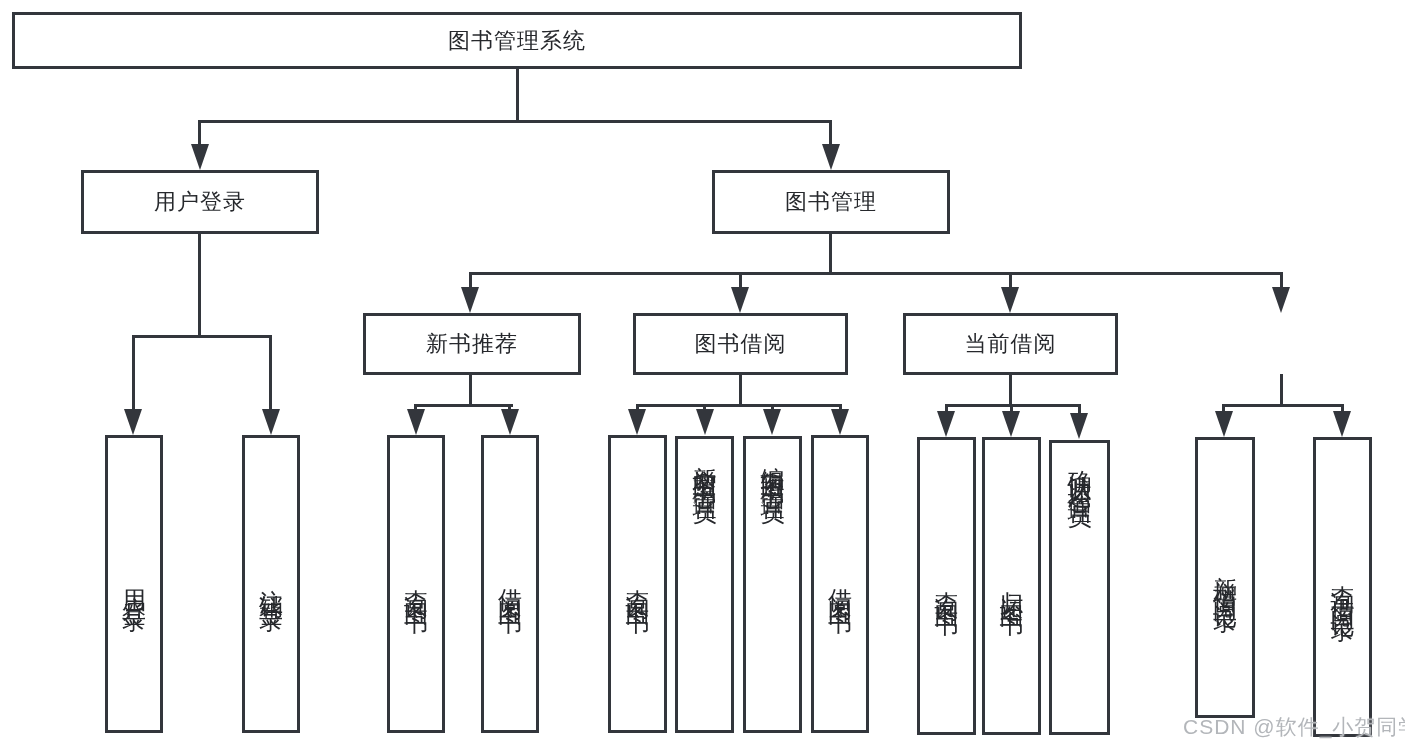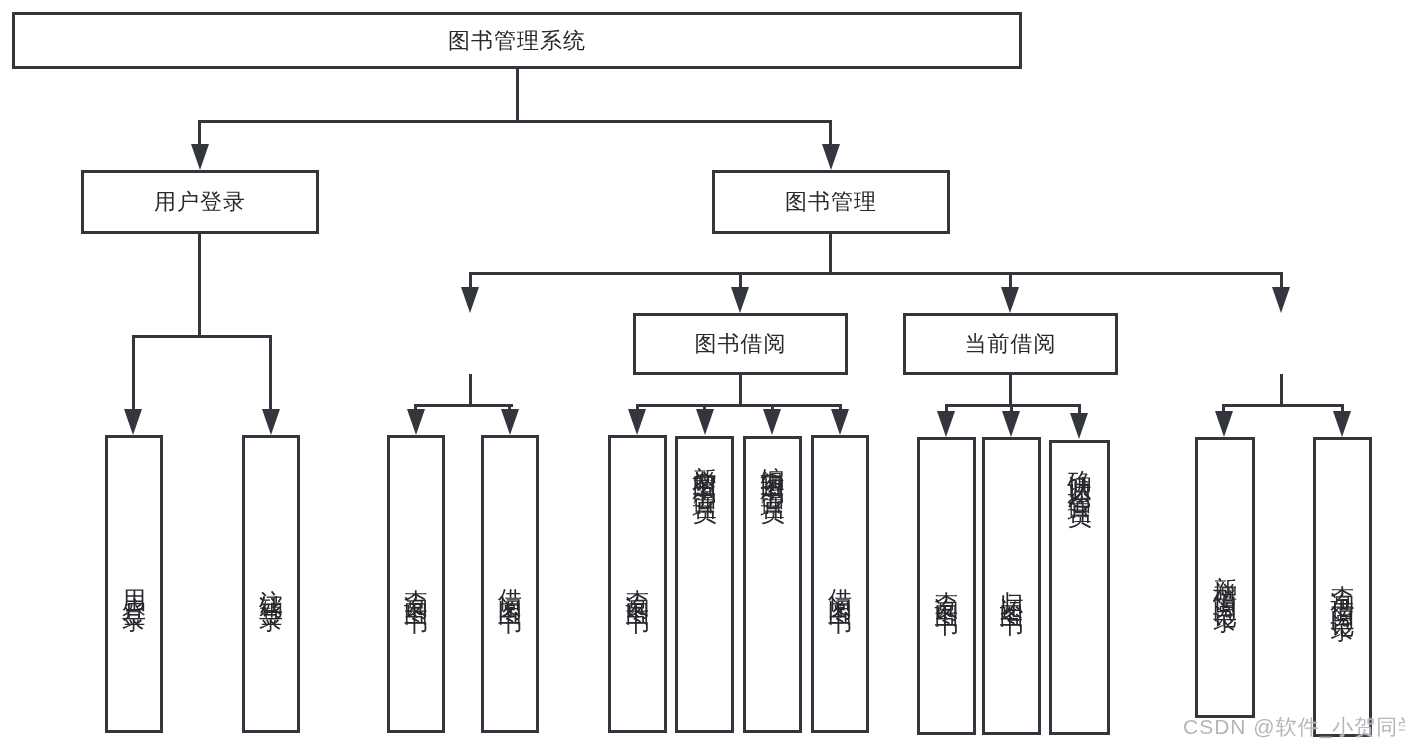--- a/index.html
+++ b/index.html
@@ -93,20 +93,21 @@
   <div class="hline" style="left:469px; top:272px; width:814px;"></div>
   <div class="vline" style="left:469px; top:272px; height:17px;"></div>
   <div class="vline" style="left:739px; top:272px; height:17px;"></div>
   <div class="vline" style="left:1009px; top:272px; height:17px;"></div>
   <div class="vline" style="left:1280px; top:272px; height:17px;"></div>
   <div class="arrow" style="left:461px; top:287px;"></div>
   <div class="arrow" style="left:731px; top:287px;"></div>
   <div class="arrow" style="left:1001px; top:287px;"></div>
   <div class="arrow" style="left:1272px; top:287px;"></div>
 
+  <div class="box" style="left:363px; top:313px; width:218px; height:62px;">新书推荐</div>
   <div class="box" style="left:633px; top:313px; width:215px; height:62px;">图书借阅</div>
   <div class="box" style="left:903px; top:313px; width:215px; height:62px;">当前借阅</div>
 
   <div class="vline" style="left:469px; top:374px; height:32px;"></div>
   <div class="hline" style="left:414px; top:404px; width:99px;"></div>
   <div class="vline" style="left:414px; top:404px; height:9px;"></div>
   <div class="vline" style="left:508px; top:404px; height:9px;"></div>
   <div class="arrow" style="left:407px; top:409px;"></div>
   <div class="arrow" style="left:501px; top:409px;"></div>
 

